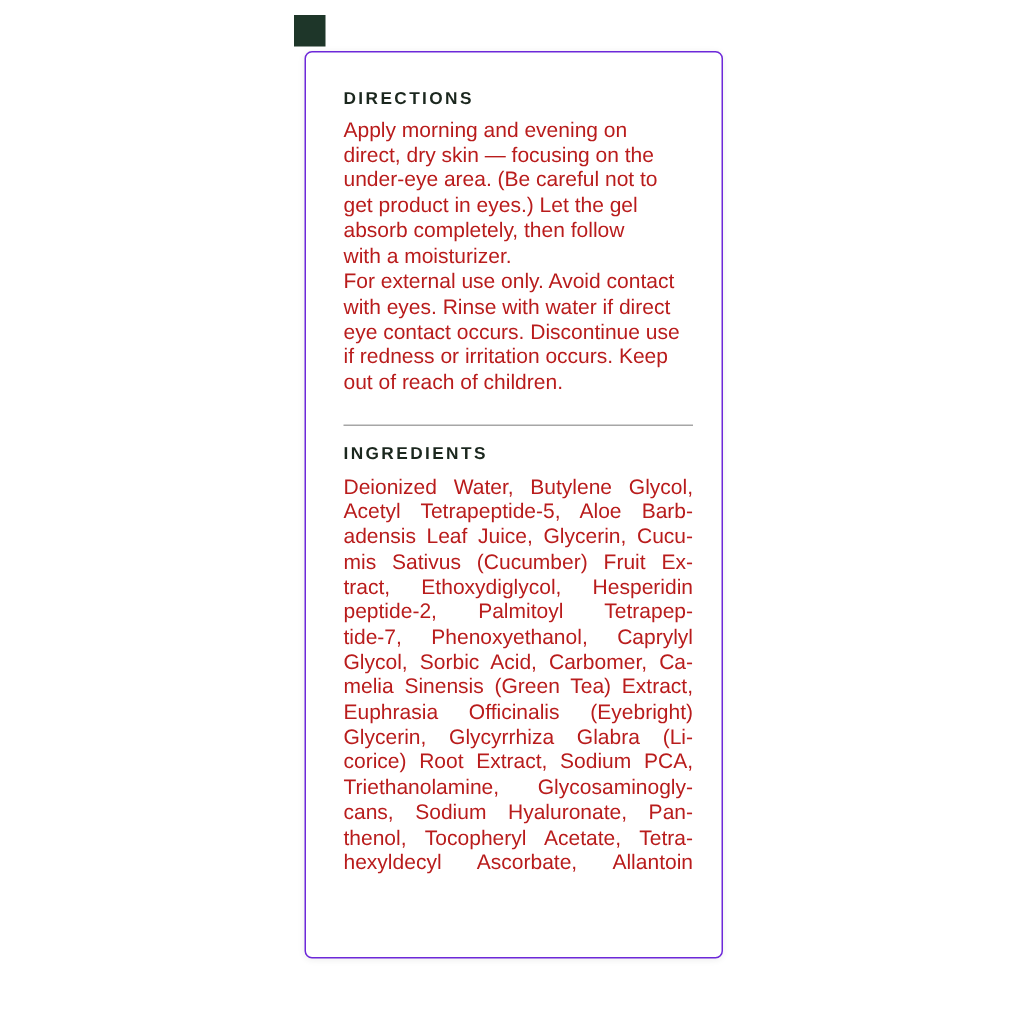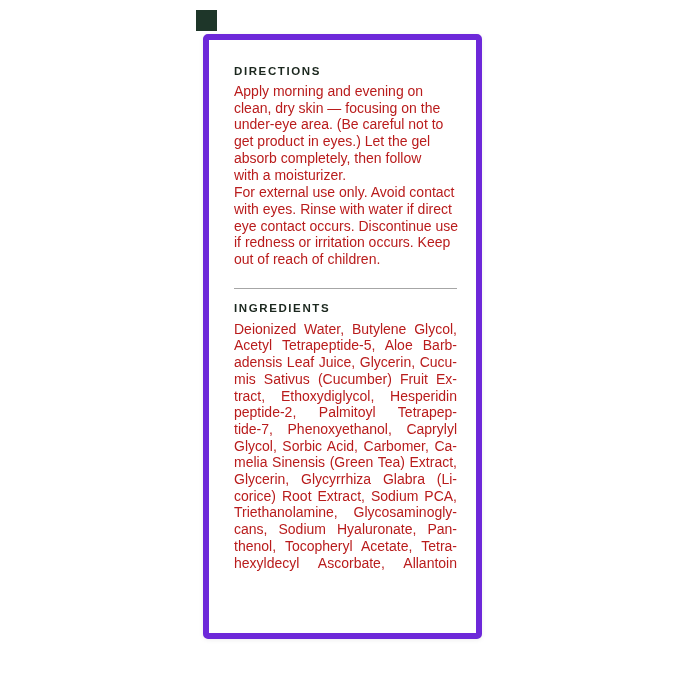--- a/index.html
+++ b/index.html
@@ -15,21 +15,21 @@
     left: 196px; top: 10px;
     width: 21px; height: 21px;
     background: #1e3629;
   }
   .card {
     position: absolute;
     left: 203px; top: 34px;
     width: 279px; height: 605px;
     box-sizing: border-box;
     background: #ffffff;
-    border: 6px solid #6d28d9;
+    border: 1px solid #6d28d9;
     border-radius: 5px;
     box-shadow: 0 1px 5px rgba(0,0,0,0.07);
     padding: 24px 19px 0 25px;
   }
   .sec-heading {
     font-size: 11.5px;
     font-weight: 700;
     letter-spacing: 1.6px;
     line-height: 15px;
     color: #1b271e;
@@ -61,21 +61,21 @@
 
 <div class="accent-square" style="background: rgb(30, 54, 41);"></div>
 
 <div class="card">
 
   <div>
     <div class="sec-heading">DIRECTIONS</div>
 
     <div class="para-usage">
       <div class="tl">Apply morning and evening on</div>
-      <div class="tl">clean, dry skin — focusing on the</div>
+      <div class="tl">direct, dry skin — focusing on the</div>
       <div class="tl">under-eye area. (Be careful not to</div>
       <div class="tl">get product in eyes.) Let the gel</div>
       <div class="tl">absorb completely, then follow</div>
       <div class="tl">with a moisturizer.</div>
     </div>
 
     <div class="para-warning">
       <div class="tl">For external use only. Avoid contact</div>
       <div class="tl">with eyes. Rinse with water if direct</div>
       <div class="tl">eye contact occurs. Discontinue use</div>
@@ -92,20 +92,21 @@
     <div class="para-ingredients">
       <div class="tl jl">Deionized Water, Butylene Glycol,</div>
       <div class="tl jl">Acetyl Tetrapeptide-5, Aloe Barb-</div>
       <div class="tl jl">adensis Leaf Juice, Glycerin, Cucu-</div>
       <div class="tl jl">mis Sativus (Cucumber) Fruit Ex-</div>
       <div class="tl jl">tract, Ethoxydiglycol, Hesperidin</div>
       <div class="tl jl">peptide-2, Palmitoyl Tetrapep-</div>
       <div class="tl jl">tide-7, Phenoxyethanol, Caprylyl</div>
       <div class="tl jl">Glycol, Sorbic Acid, Carbomer, Ca-</div>
       <div class="tl jl">melia Sinensis (Green Tea) Extract,</div>
+      <div class="tl jl">Euphrasia Officinalis (Eyebright)</div>
       <div class="tl jl">Glycerin, Glycyrrhiza Glabra (Li-</div>
       <div class="tl jl">corice) Root Extract, Sodium PCA,</div>
       <div class="tl jl">Triethanolamine, Glycosaminogly-</div>
       <div class="tl jl">cans, Sodium Hyaluronate, Pan-</div>
       <div class="tl jl">thenol, Tocopheryl Acetate, Tetra-</div>
       <div class="tl jl">hexyldecyl Ascorbate, Allantoin</div>
     </div>
   </div>
 
 </div>

